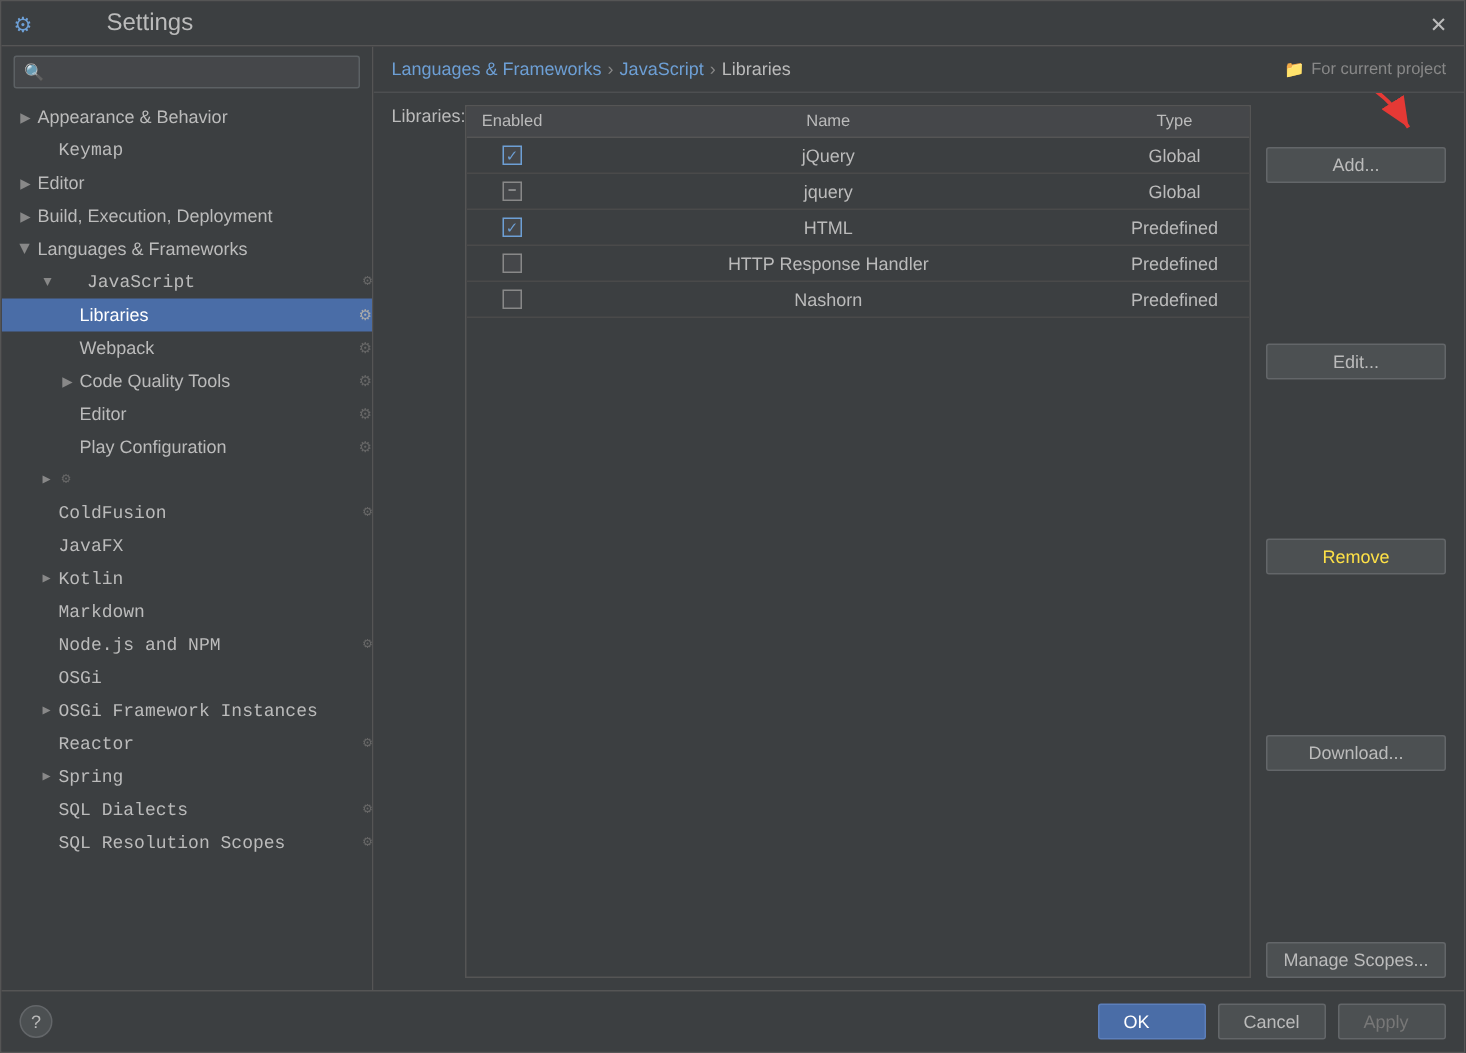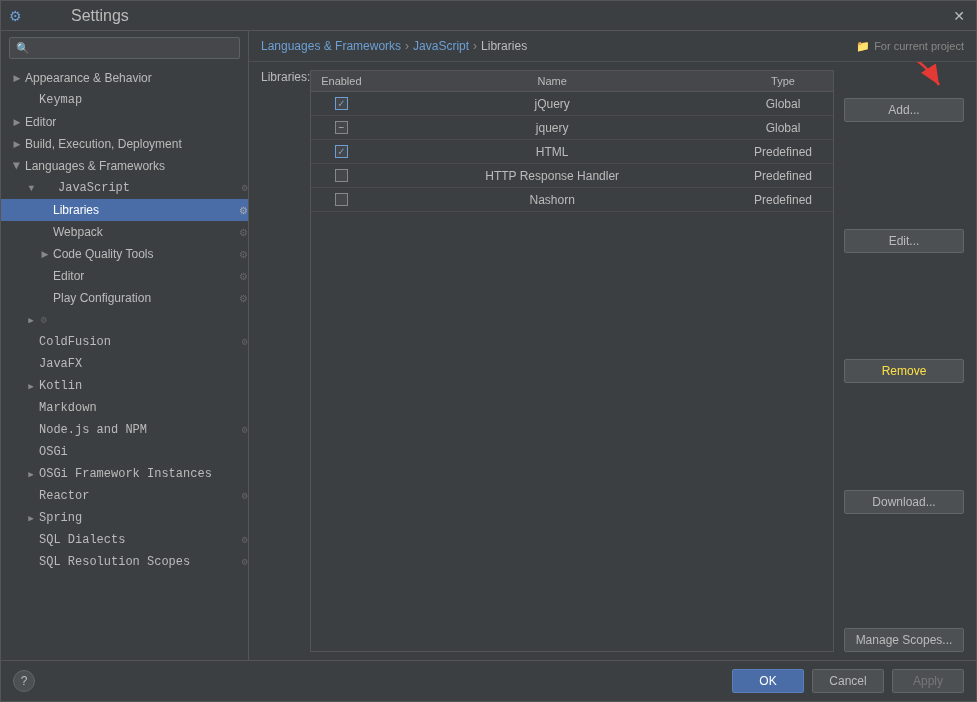--- a/index.html
+++ b/index.html
@@ -276,21 +276,21 @@
     }
     .bottom-btn {
       background: #4c5052;
       border: 1px solid #636669;
       border-radius: 2px;
       color: #bbbbbb;
       font-size: 12px;
       padding: 4px 16px;
       cursor: pointer;
       min-width: 72px;
-      text-align: center;
+      text-align: left;
     }
     .bottom-btn.primary {
       background: #4a6da7;
       border-color: #5c7fbb;
       color: #ffffff;
     }
     .bottom-btn.apply-disabled { color: #777; }
     
     .red-arrow-container {
       position: absolute;

